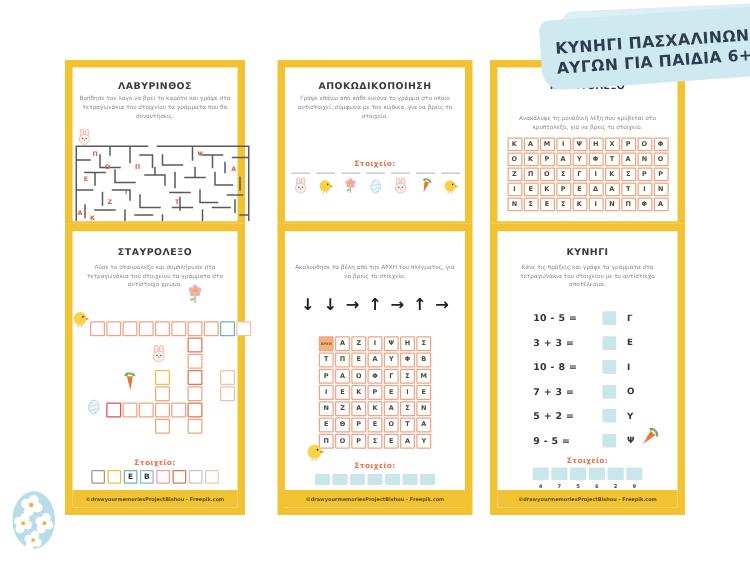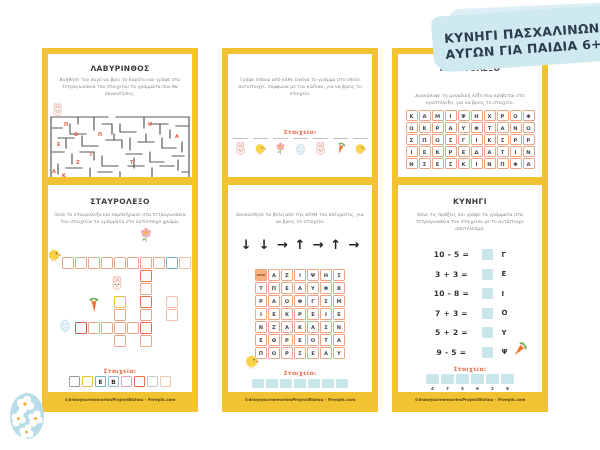--- a/index.html
+++ b/index.html
@@ -10,21 +10,21 @@
     --ink:#3b3b3b;
     --gray:#8a8a8a;
   }
   *{box-sizing:border-box;margin:0;padding:0;}
   body{font-family:"DejaVu Sans",sans-serif;background:#fff;}
   .page{position:relative;width:600px;height:450px;background:#fff;overflow:hidden;}
 
   .card{position:absolute;background:#fff;border:6px solid var(--yellow);}
   .card.top{top:48px;height:135px;z-index:1;}
   .card.bottom{top:179px;height:233px;z-index:2;}
-  .c1{left:42px;width:156px;}
+  .c1{left:52px;width:144px;}
   .c2{left:222px;width:156px;}
   .c3{left:392px;width:156px;}
 
   .title{position:absolute;left:0;right:0;top:10px;text-align:center;
          font-size:7.5px;font-weight:bold;color:var(--ink);letter-spacing:.4px;}
   .bottom .title{top:12px;}
   .instr{position:absolute;left:5px;right:5px;top:22px;text-align:center;
          font-size:4.6px;line-height:1.55;color:var(--gray);}
   .bottom .instr{top:26px;}
 
@@ -68,21 +68,21 @@
   .arrows{position:absolute;left:0;right:0;top:52px;display:flex;justify-content:center;gap:7px;
           font-size:13px;font-weight:bold;color:#222;}
   .c5 .el-label{top:184px;}
   .tealboxes{top:194px;}
   .tbox{width:12px;height:9px;background:var(--teal);border-radius:1px;}
   .chick-spot{position:absolute;left:16px;top:168px;width:16px;height:16px;}
 
   
   .eqs{position:absolute;left:0;right:0;top:60px;}
   .eq{display:flex;align-items:center;justify-content:center;height:19.5px;}
-  .eq .expr{width:50px;text-align:center;font-size:7.5px;font-weight:bold;color:#333;letter-spacing:.3px;}
+  .eq .expr{width:50px;text-align:left;font-size:7.5px;font-weight:bold;color:#333;letter-spacing:.3px;}
   .eq .ebox{width:11px;height:11px;background:var(--teal);border-radius:1px;margin:0 5px;}
   .eq .eletter{width:16px;text-align:left;font-size:7px;font-weight:bold;color:#333;padding-left:4px;}
   .carrot-spot{position:absolute;right:14px;top:156px;width:17px;height:17px;}
   .c6 .el-label{top:180px;}
   .opboxes{top:189px;}
   .opboxes .tbox{width:13px;height:10px;}
   .nums{position:absolute;left:0;right:0;top:201px;display:flex;justify-content:center;gap:2px;}
   .nums span{width:13px;text-align:center;font-size:4.2px;font-weight:bold;color:#444;}
 
   
@@ -127,20 +127,21 @@
                  M102,8 H118 M110,8 V18 M126,10 H139 M8,22 H24 M16,22 V32 M32,20 V30 H48 M56,24 H72 V32
                  M64,18 V24 M80,22 V34 M88,26 H104 M96,18 V26 M112,22 V32 H126 M120,14 V22 M132,26 V36
                  M1,36 H14 M22,38 V48 M30,36 H44 V44 M52,40 V50 H68 M76,38 H92 M84,42 V52
                  M100,36 V46 H114 M122,40 H134 M128,44 V54 M8,48 V58 M16,52 H32 M40,52 V61 M48,56 H62
                  M70,56 V61 M78,50 H94 M102,52 V61 M110,50 H124 M132,56 H139" fill="none" stroke="#5a5a5a" stroke-width="1.2" stroke-linecap="square"></path>
       </svg>
     <span class="maze-letter" style="left: 14px; top: 5px;">Π</span><span class="maze-letter" style="left: 98px; top: 5px;">Ψ</span><span class="maze-letter" style="left: 24px; top: 15px;">Ο</span><span class="maze-letter" style="left: 48px; top: 15px;">Π</span><span class="maze-letter" style="left: 125px; top: 17px;">Α</span><span class="maze-letter" style="left: 7px; top: 25px;">Ε</span><span class="maze-letter" style="left: 40px; top: 35px;">Ι</span><span class="maze-letter" style="left: 26px; top: 43px;">Ζ</span><span class="maze-letter" style="left: 80px; top: 43px;">Τ</span><span class="maze-letter" style="left: 2px; top: 52px;">Α</span><span class="maze-letter" style="left: 12px; top: 56px;">Κ</span></div>
   </div>
 
   <div class="card top c2">
+    <div class="title">ΑΠΟΚΩΔΙΚΟΠΟΙΗΣΗ</div>
     <div class="instr">Γράψε επάνω από κάθε εικόνα το γράμμα στο οποίο αντιστοιχεί, σύμφωνα με τον κώδικα, για να βρεις το στοιχείο.</div>
     <div class="el-label">Στοιχείο:</div>
     <div class="dec-row">
         <div class="dec-item">
           <i class="ans-line"></i>
           <svg viewBox="0 0 20 20" width="100%" height="100%">
             <ellipse cx="7" cy="5" rx="2.3" ry="5" fill="#fbe9e2" stroke="#e8a090" stroke-width=".8"></ellipse>
             <ellipse cx="13" cy="5" rx="2.3" ry="5" fill="#fbe9e2" stroke="#e8a090" stroke-width=".8"></ellipse>
             <circle cx="10" cy="13" r="6.2" fill="#fdf3ee" stroke="#e8a090" stroke-width=".8"></circle>
             <circle cx="7.8" cy="12" r=".9" fill="#555"></circle>

